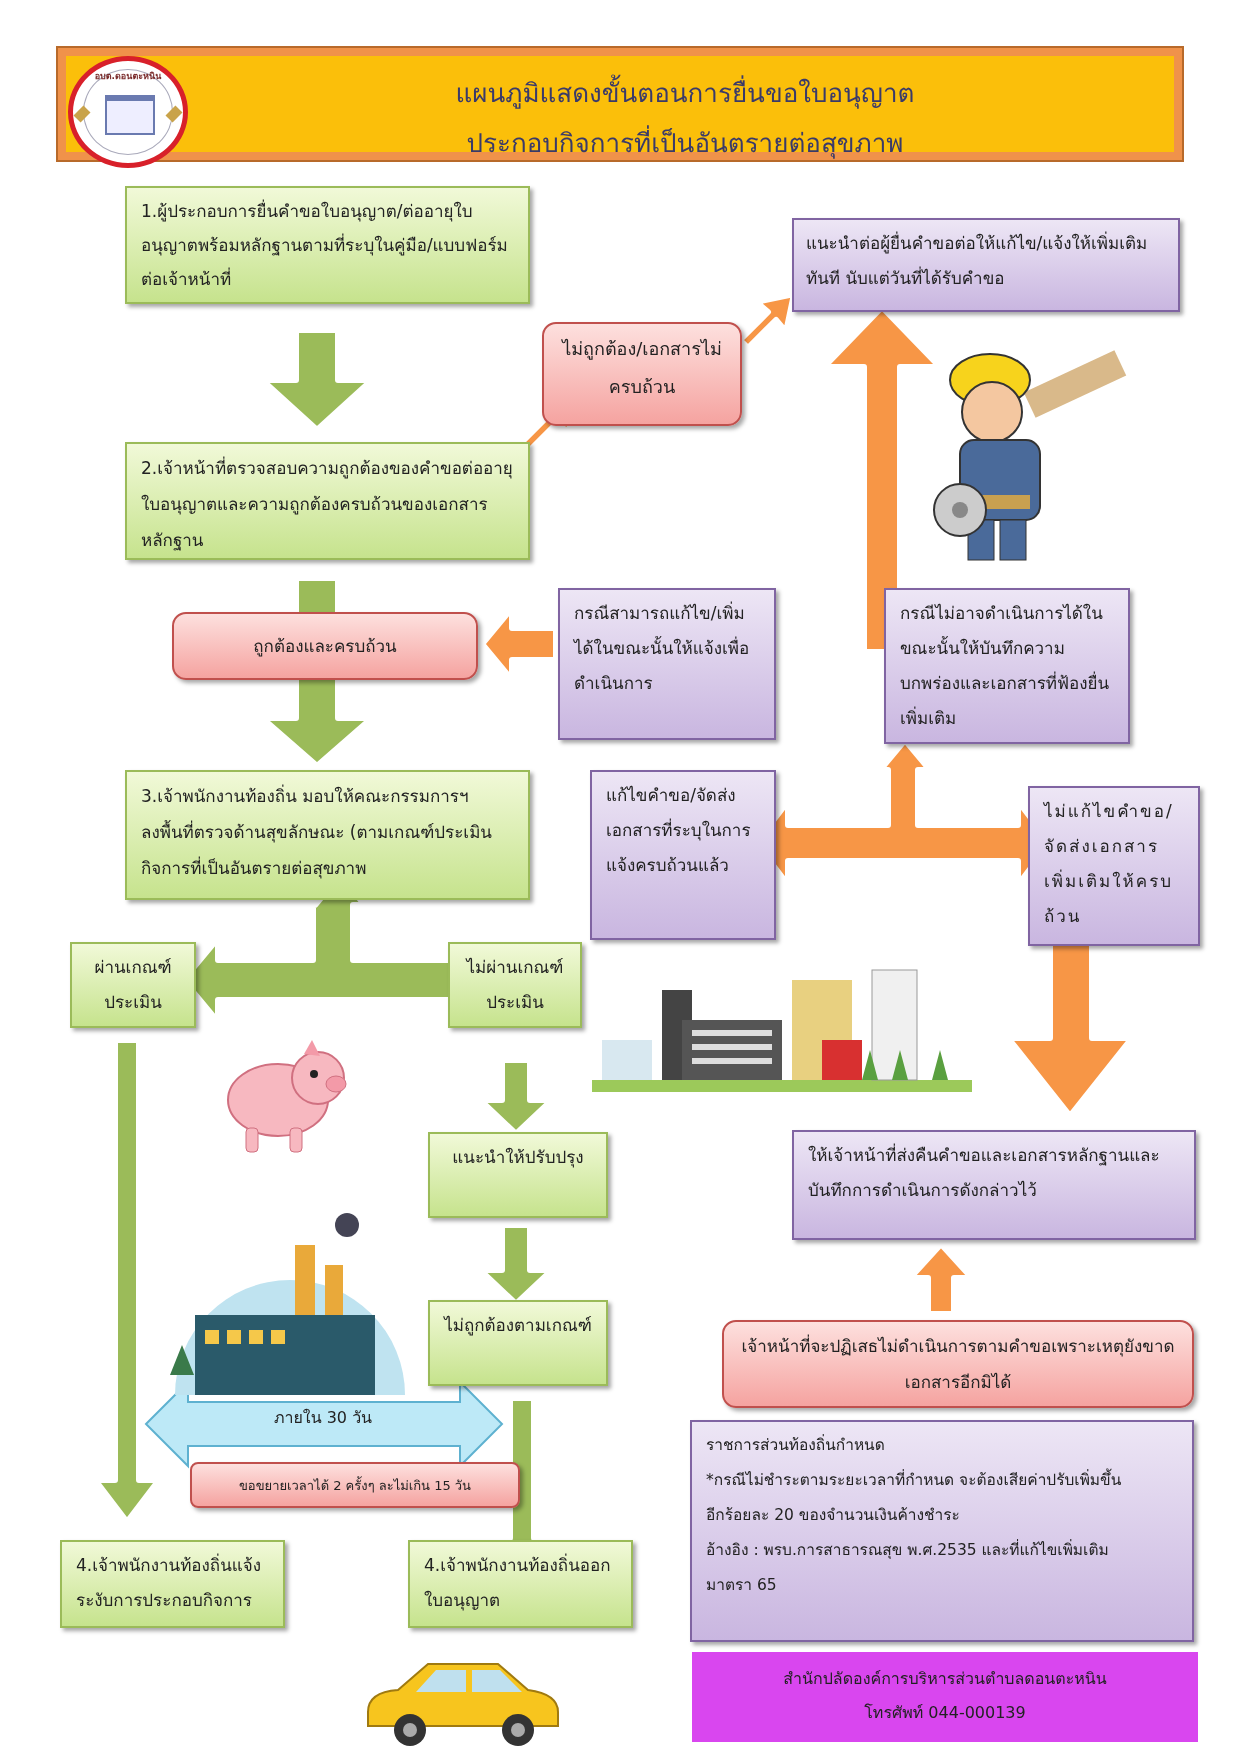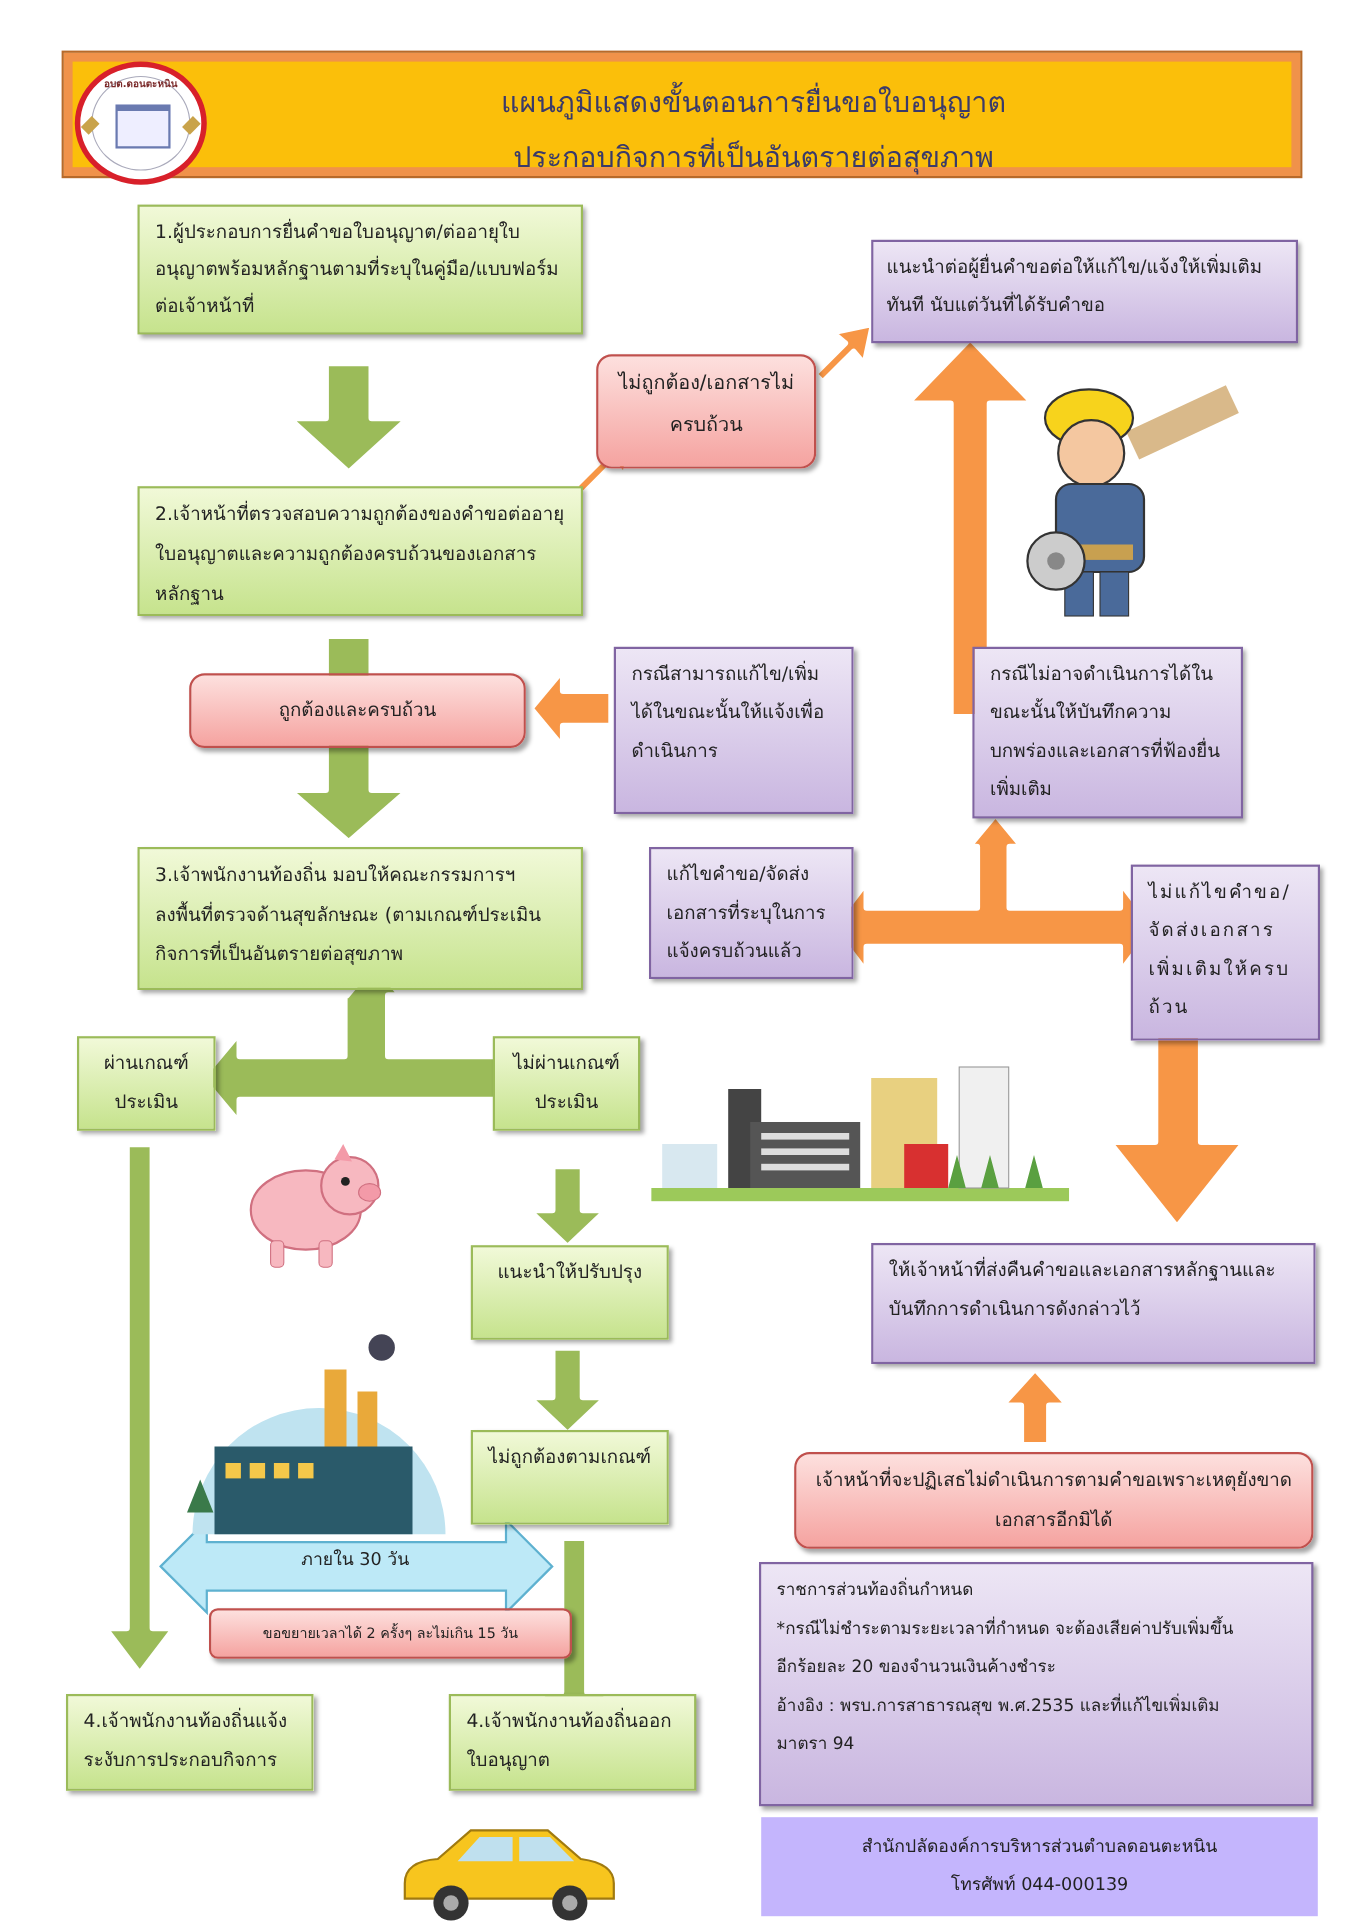--- a/index.html
+++ b/index.html
@@ -11,21 +11,21 @@
   .logo{left:68px;top:56px;width:120px;height:112px;border-radius:50%;background:#fff;border:5px solid #d8202a;}
   .logo .ring{position:absolute;left:10px;top:8px;right:10px;bottom:8px;border:1px solid #aab;border-radius:50%;}
   .logo .bldg{position:absolute;left:32px;top:34px;width:46px;height:32px;border:2px solid #6a7ab0;border-top-width:6px;background:#eef;}
   .logo .dl,.logo .dr{position:absolute;top:46px;width:10px;height:14px;background:#c9a34a;transform:rotate(45deg);}
   .logo .dl{left:4px;} .logo .dr{right:4px;}
   .logo .txt{position:absolute;top:8px;left:0;right:0;text-align:center;font-size:9px;color:#7a2a2a;font-weight:bold;}
   .box{position:absolute;box-sizing:border-box;font-size:17px;line-height:35px;padding:6px 14px;box-shadow:3px 3px 4px rgba(0,0,0,.35);}
   .green{background:linear-gradient(#f1f9d8,#c6e38d);border:2px solid #9bbb59;}
   .purple{background:linear-gradient(#ede6f5,#c9b6e0);border:2px solid #8064a2;}
   .red{background:linear-gradient(#fde0de,#f5a3a0);border:2px solid #c0504d;border-radius:14px;text-align:center;}
-  .peach{background:#c4b5fd;box-shadow:none;text-align:center;}
+  .peach{background:#d946ef;box-shadow:none;text-align:center;}
   .center{text-align:center;}
   .wide{letter-spacing:4px;margin-top:16px;}
   svg.arrows{position:absolute;left:0;top:0;width:1241px;height:1755px;}
   .pic{position:absolute;}
 </style>
 </head>
 <body>
 
 <svg class="arrows" viewBox="0 0 1241 1755">
   <g stroke="#fff" stroke-width="6" stroke-linejoin="round">
@@ -81,31 +81,31 @@
 <div class="box green center" style="left:428px;top:1300px;width:180px;height:86px;">ไม่ถูกต้องตามเกณฑ์</div>
 <div class="abs" style="left:188px;top:1405px;width:270px;text-align:center;font-size:16px;">ภายใน  30  วัน</div>
 <div class="box red" style="left:174px;top:1462px;width:330px;height:46px;line-height:32px;font-size:13px;border-radius:8px;margin-left:16px;">ขอขยายเวลาได้  2  ครั้งๆ  ละไม่เกิน  15  วัน</div>
 <div class="box green" style="left:60px;top:1540px;width:225px;height:88px;">4.เจ้าพนักงานท้องถิ่นแจ้งระงับการประกอบกิจการ</div>
 <div class="box green" style="left:408px;top:1540px;width:225px;height:88px;">4.เจ้าพนักงานท้องถิ่นออกใบอนุญาต</div>
 
 <div class="box red" style="left:542px;top:322px;width:200px;height:104px;line-height:38px;font-size:18px;">ไม่ถูกต้อง/เอกสารไม่ครบถ้วน</div>
 <div class="box purple" style="left:792px;top:218px;width:388px;height:94px;padding-left:12px;">แนะนำต่อผู้ยื่นคำขอต่อให้แก้ไข/แจ้งให้เพิ่มเติมทันที  นับแต่วันที่ได้รับคำขอ</div>
 <div class="box purple" style="left:558px;top:588px;width:218px;height:152px;">กรณีสามารถแก้ไข/เพิ่มได้ในขณะนั้นให้แจ้งเพื่อดำเนินการ</div>
 <div class="box purple" style="left:884px;top:588px;width:246px;height:156px;">กรณีไม่อาจดำเนินการได้ในขณะนั้นให้บันทึกความบกพร่องและเอกสารที่ฟ้องยื่นเพิ่มเติม</div>
-<div class="box purple" style="left:590px;top:770px;width:186px;height:120px;">แก้ไขคำขอ/จัดส่งเอกสารที่ระบุในการแจ้งครบถ้วนแล้ว</div>
+<div class="box purple" style="left:590px;top:770px;width:186px;height:170px;">แก้ไขคำขอ/จัดส่งเอกสารที่ระบุในการแจ้งครบถ้วนแล้ว</div>
 <div class="box purple wide" style="left:1028px;top:770px;width:172px;height:160px;letter-spacing:2px;">ไม่แก้ไขคำขอ/จัดส่งเอกสารเพิ่มเติมให้ครบถ้วน</div>
 <div class="box purple" style="left:792px;top:1130px;width:404px;height:110px;">ให้เจ้าหน้าที่ส่งคืนคำขอและเอกสารหลักฐานและบันทึกการดำเนินการดังกล่าวไว้</div>
 <div class="box red" style="left:722px;top:1320px;width:472px;height:88px;line-height:36px;">เจ้าหน้าที่จะปฏิเสธไม่ดำเนินการตามคำขอเพราะเหตุยังขาดเอกสารอีกมิได้</div>
 
 <div class="box purple" style="left:690px;top:1420px;width:504px;height:222px;line-height:35px;font-size:15.5px;">
   <div>ราชการส่วนท้องถิ่นกำหนด</div>
   <div>*กรณีไม่ชำระตามระยะเวลาที่กำหนด  จะต้องเสียค่าปรับเพิ่มขึ้น</div>
   <div>อีกร้อยละ  20  ของจำนวนเงินค้างชำระ</div>
   <div>อ้างอิง  :  พรบ.การสาธารณสุข  พ.ศ.2535  และที่แก้ไขเพิ่มเติม</div>
-  <div>มาตรา  94</div>
+  <div>มาตรา  65</div>
 </div>
 
 <div class="box peach" style="left:692px;top:1652px;width:506px;height:90px;line-height:34px;padding-top:10px;font-size:16px;">
   <div>สำนักปลัดองค์การบริหารส่วนตำบลดอนตะหนิน</div>
   <div>โทรศัพท์  044-000139</div>
 </div>
 
 <svg class="pic" style="left:930px;top:340px;" width="200" height="230" viewBox="0 0 200 230">
   <rect x="95" y="30" width="100" height="28" fill="#d9b98a" transform="rotate(-25 145 44)"></rect>
   <ellipse cx="60" cy="40" rx="40" ry="26" fill="#f7d31c" stroke="#333" stroke-width="2"></ellipse>

